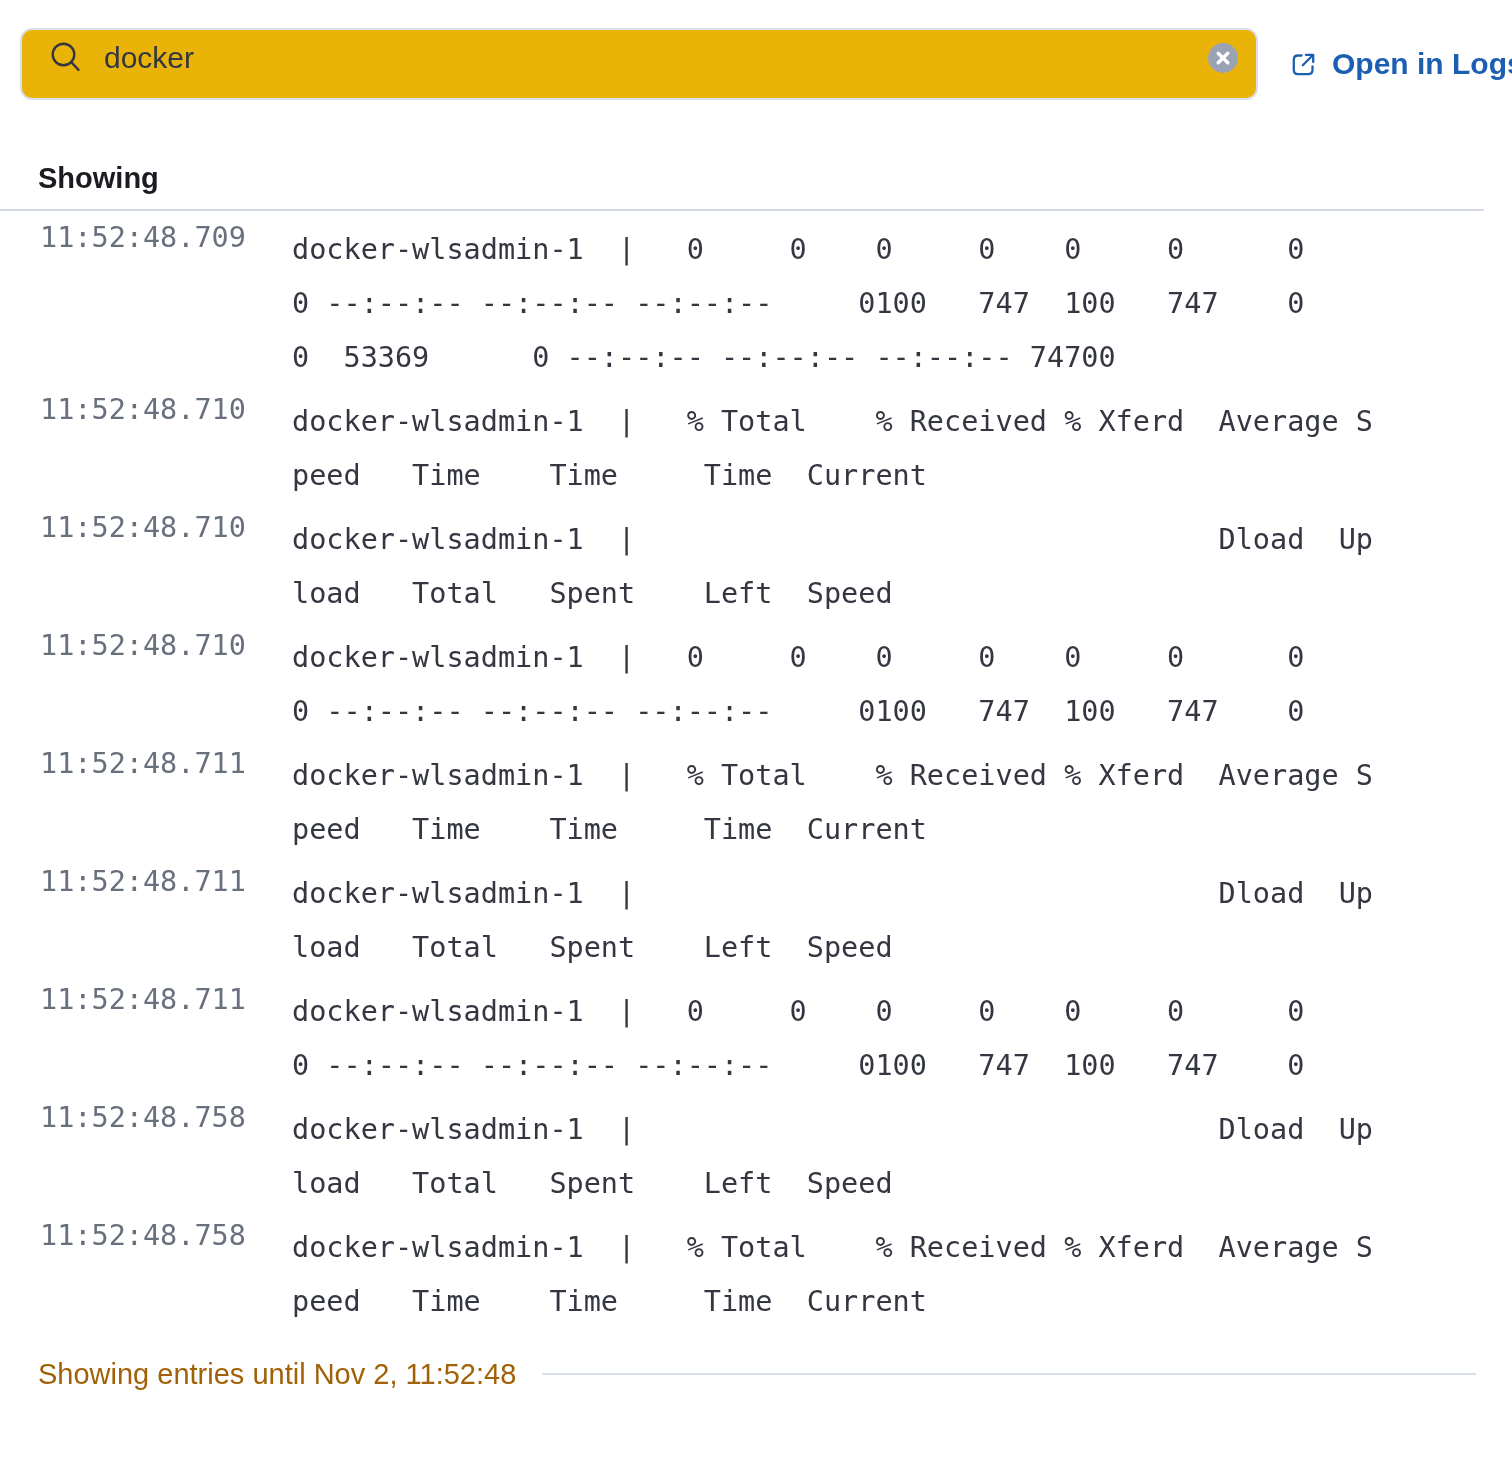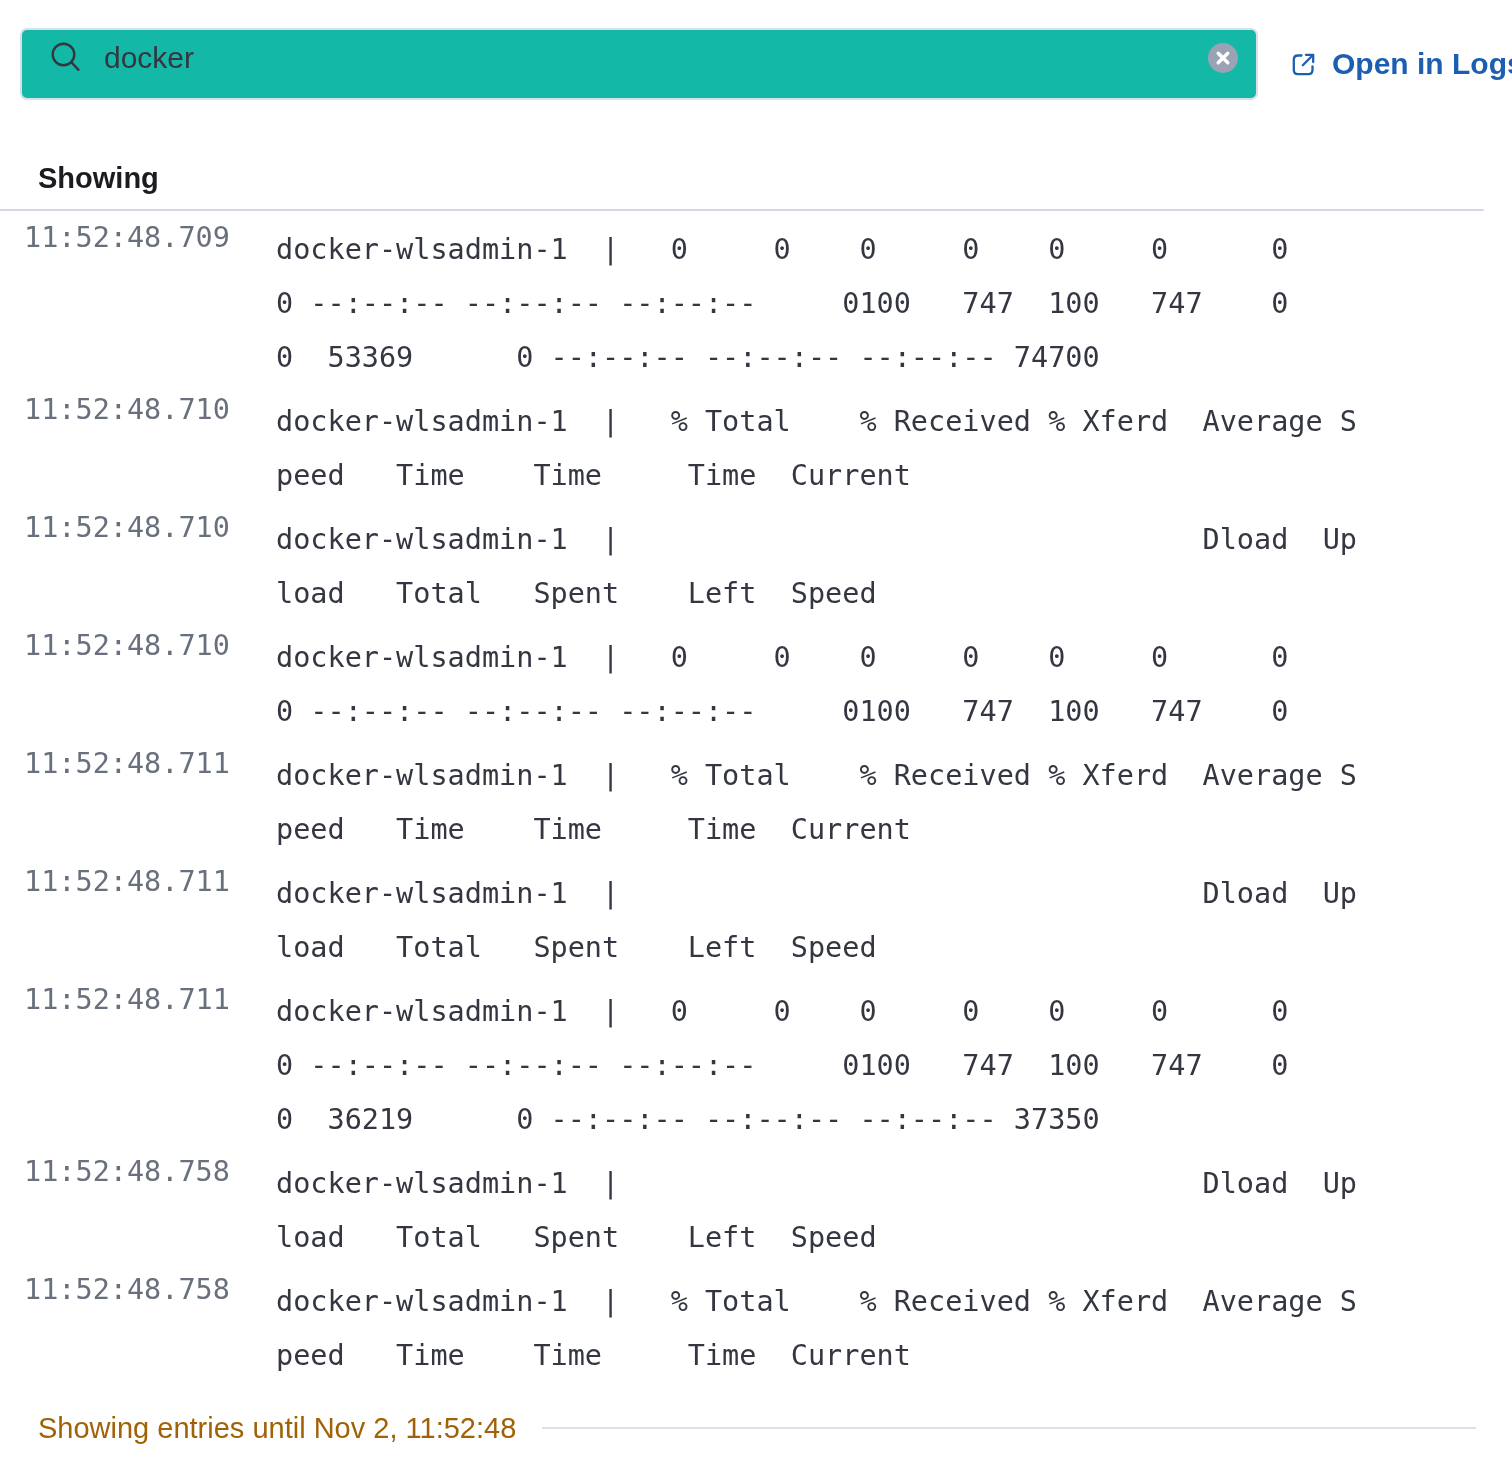--- a/index.html
+++ b/index.html
@@ -10,22 +10,22 @@
     font-family: "Liberation Sans", sans-serif;
     overflow: hidden;
   }
   .topbar {
     display: flex; align-items: center;
     padding: 28px 36px 0 20px;
   }
   .search-box {
     width: 1238px; height: 72px; flex: none;
     border: 2px solid #d9e0ec;
-    border-radius: 7px;
-    background: #14b8a6;
+    border-radius: 12px;
+    background: #eab308;
     display: flex; align-items: center;
     padding: 0 18px 12px 26px;
   }
   .search-box .mag { flex: none; margin-right: 20px; display: flex; }
   .search-box input {
     flex: 1; border: none; outline: none; background: transparent;
     font-family: "Liberation Sans", sans-serif;
     font-size: 30px; color: #343741; padding: 0;
   }
   .clear-btn {
@@ -43,21 +43,21 @@
 
   .table-header {
     display: flex; margin-top: 60px; padding-left: 38px;
     font-size: 29px; font-weight: 700; color: #1a1c21; line-height: 36px;
   }
   .col-ts { width: 252px; }
   .header-underline {
     margin-top: 13px; height: 2px; width: 1484px;
     background: #d3dae6; border-radius: 0 2px 2px 0;
   }
-  .tbody { padding-left: 24px; padding-top: 6px; }
+  .tbody { padding-left: 40px; padding-top: 6px; }
   .log-row { display: flex; margin-bottom: 10px; }
   .cell-ts {
     width: 252px; flex: none;
     font-family: "DejaVu Sans Mono", monospace;
     font-size: 28.5px; line-height: 42px; color: #69707d;
     white-space: pre;
   }
   .cell-msg { flex: 1; min-width: 0; }
   .msg-line {
     font-family: "DejaVu Sans Mono", monospace;
@@ -153,21 +153,20 @@
       <div class="cell-msg">
         <div class="msg-line">docker-wlsadmin-1  |                                  Dload  Up</div>
         <div class="msg-line">load   Total   Spent    Left  Speed</div>
       </div>
     </div>
     <div class="log-row">
       <div class="cell-ts">11:52:48.711</div>
       <div class="cell-msg">
         <div class="msg-line">docker-wlsadmin-1  |   0     0    0     0    0     0      0</div>
         <div class="msg-line">0 --:--:-- --:--:-- --:--:--     0100   747  100   747    0</div>
-        <div class="msg-line">0  36219      0 --:--:-- --:--:-- --:--:-- 37350</div>
       </div>
     </div>
     <div class="log-row">
       <div class="cell-ts">11:52:48.758</div>
       <div class="cell-msg">
         <div class="msg-line">docker-wlsadmin-1  |                                  Dload  Up</div>
         <div class="msg-line">load   Total   Spent    Left  Speed</div>
       </div>
     </div>
     <div class="log-row">

